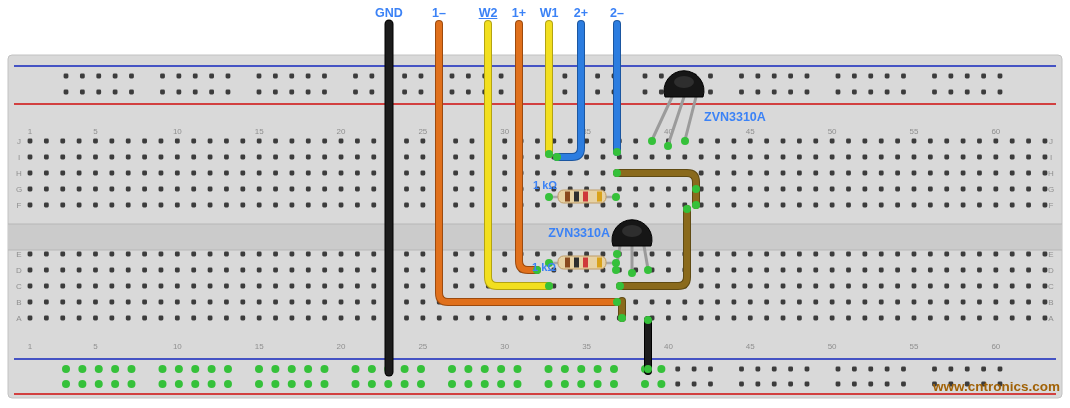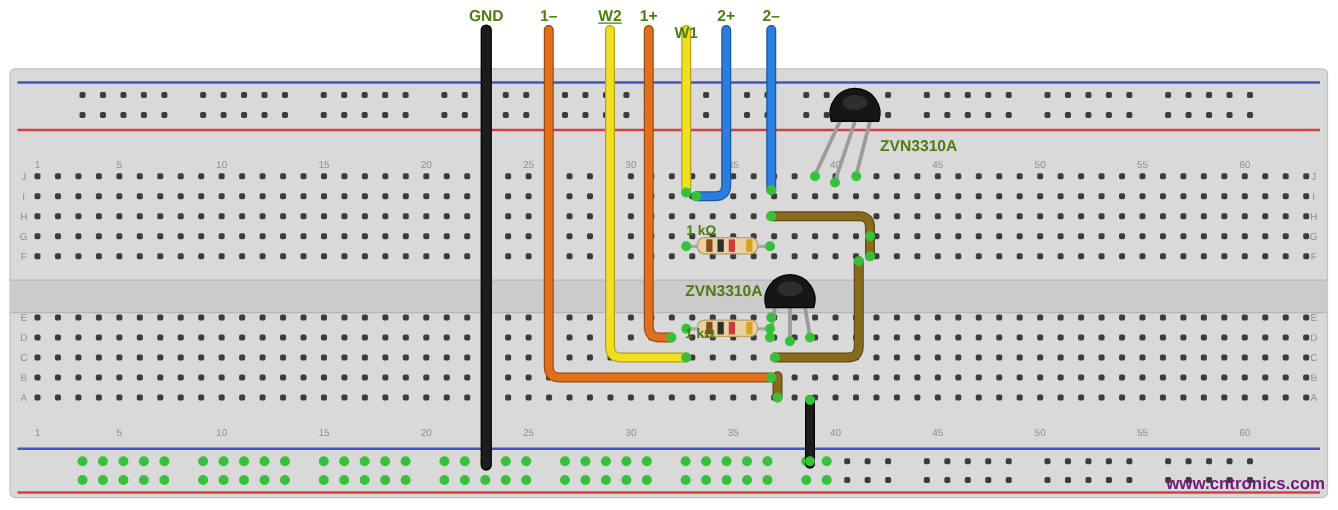--- a/index.html
+++ b/index.html
@@ -1,21 +1,21 @@
 <!DOCTYPE html>
 <html><head>
 <meta charset="utf-8">
 <style>
   html,body{margin:0;padding:0;background:#ffffff;}
   #stage{position:relative;width:1070px;height:408px;background:#ffffff;overflow:hidden;
          font-family:"Liberation Sans",sans-serif;}
   #scene{position:absolute;left:0;top:0;}
   #labels{position:absolute;left:0;top:0;width:100%;height:100%;pointer-events:none;}
-  .lbl{position:absolute;font:700 12.5px "Liberation Sans",sans-serif;color:#4d7c0f;white-space:nowrap;}
-  .lbl.small{font-size:11px;margin-left:16px;}
+  .lbl{position:absolute;font:700 12.5px "Liberation Sans",sans-serif;color:#3b82f6;white-space:nowrap;}
+  .lbl.small{font-size:11px;}
   #watermark{position:absolute;right:10px;top:379px;font:600 13.5px "Liberation Sans",sans-serif;}
 </style>
 </head>
 <body>
 
 <div id="stage">
   <svg id="scene" width="1070" height="408">
       <rect x="8" y="55" width="1054" height="343" rx="4" fill="#d9d9d9" stroke="#c2c2c2"></rect>
       <line x1="14" y1="66" x2="1056" y2="66" stroke="#4553c4" stroke-width="2"></line>
       <line x1="14" y1="104" x2="1056" y2="104" stroke="#d24040" stroke-width="2"></line>
@@ -1072,22 +1072,22 @@
         <circle cx="648" cy="270" r="4"></circle>
         <circle cx="617" cy="254" r="4"></circle>
         <circle cx="696" cy="189" r="4"></circle>
       </g>
     </svg>
   <div id="labels">
       <div class="lbl" style="left: 389px; top: 6px; transform: translateX(-50%);">GND</div>
       <div class="lbl" style="left: 439px; top: 6px; transform: translateX(-50%);">1–</div>
       <div class="lbl" style="left: 488px; top: 6px; transform: translateX(-50%); text-decoration: underline;">W2</div>
       <div class="lbl" style="left: 519px; top: 6px; transform: translateX(-50%);">1+</div>
-      <div class="lbl" style="left: 549px; top: 19px; transform: translateX(-50%); text-align: center;">W1</div>
+      <div class="lbl" style="left: 549px; top: 6px; transform: translateX(-50%); text-align: center;">W1</div>
       <div class="lbl" style="left: 581px; top: 6px; transform: translateX(-50%);">2+</div>
       <div class="lbl" style="left: 617px; top: 6px; transform: translateX(-50%);">2–</div>
       <div class="lbl" style="left: 704px; top: 110px;">ZVN3310A</div>
       <div class="lbl" style="left: 610px; top: 226px; transform: translateX(-100%);">ZVN3310A</div>
       <div class="lbl small" style="left: 533px; top: 179px;">1 kΩ</div>
       <div class="lbl small" style="left: 532px; top: 261px;">1 kΩ</div>
     </div>
-  <div id="watermark" style="color: #701a75;">www.cntronics.com</div>
+  <div id="watermark" style="color: #a16207;">www.cntronics.com</div>
 </div>
 
 </body></html>

